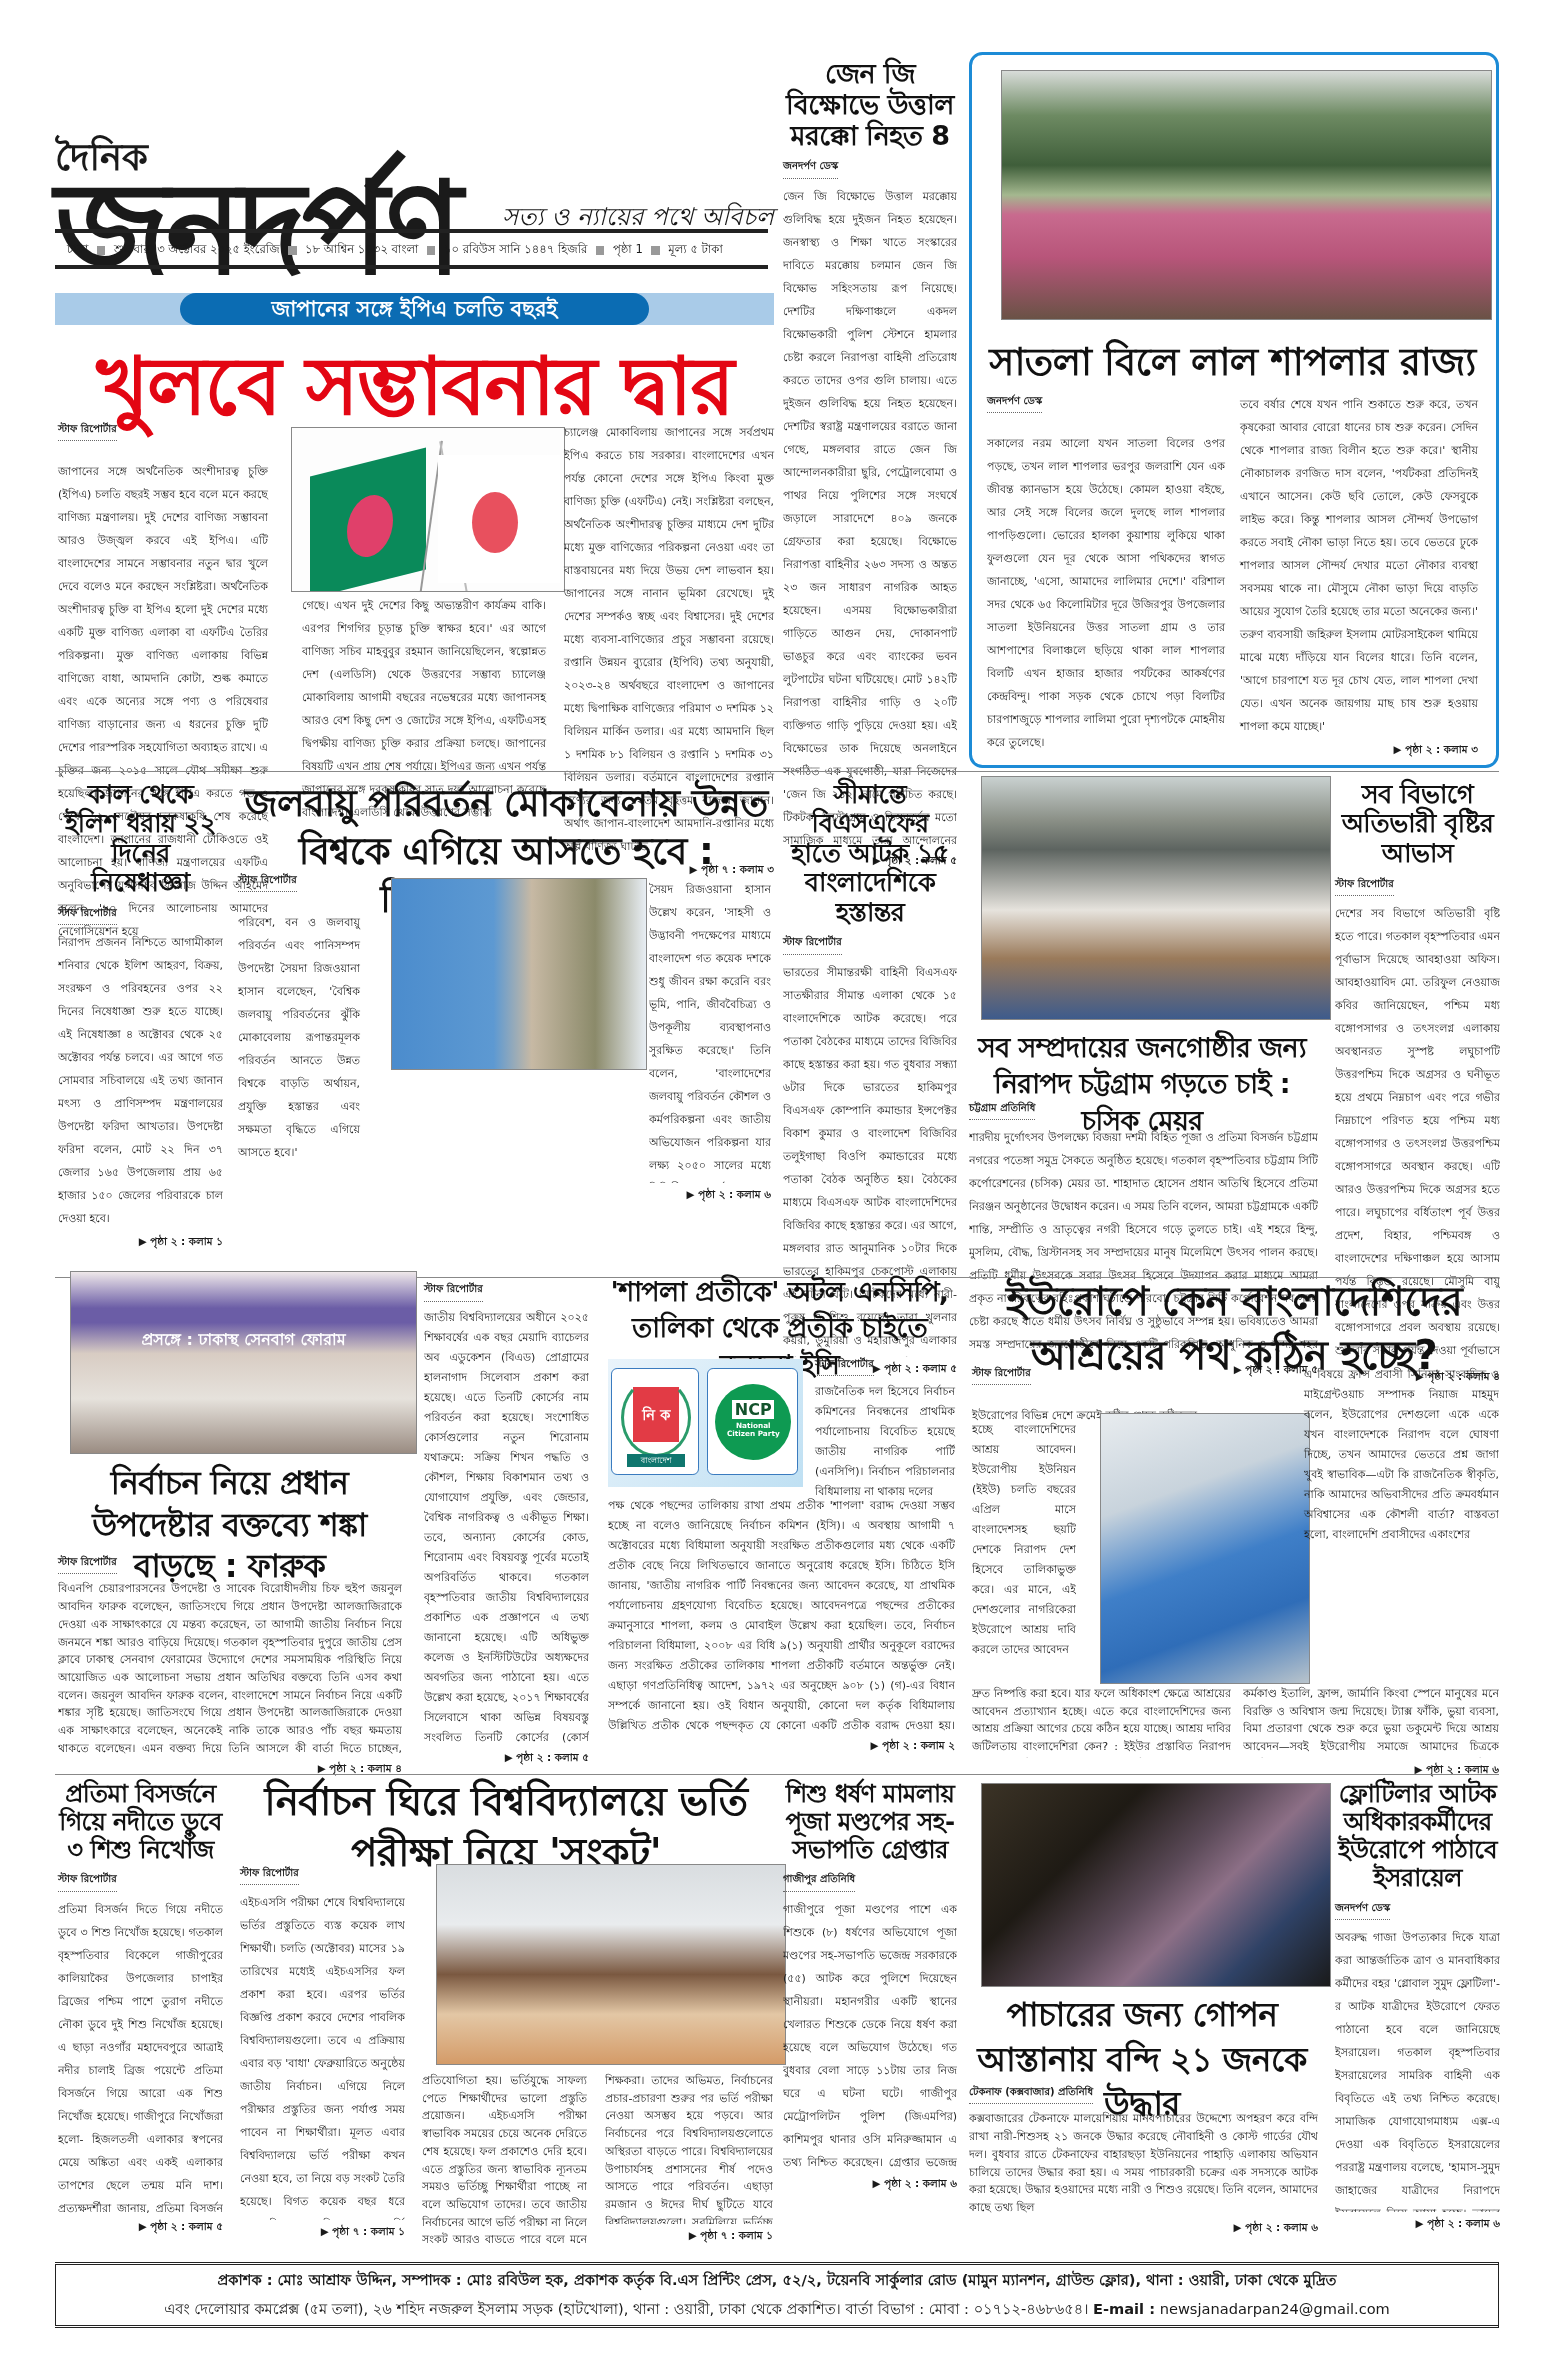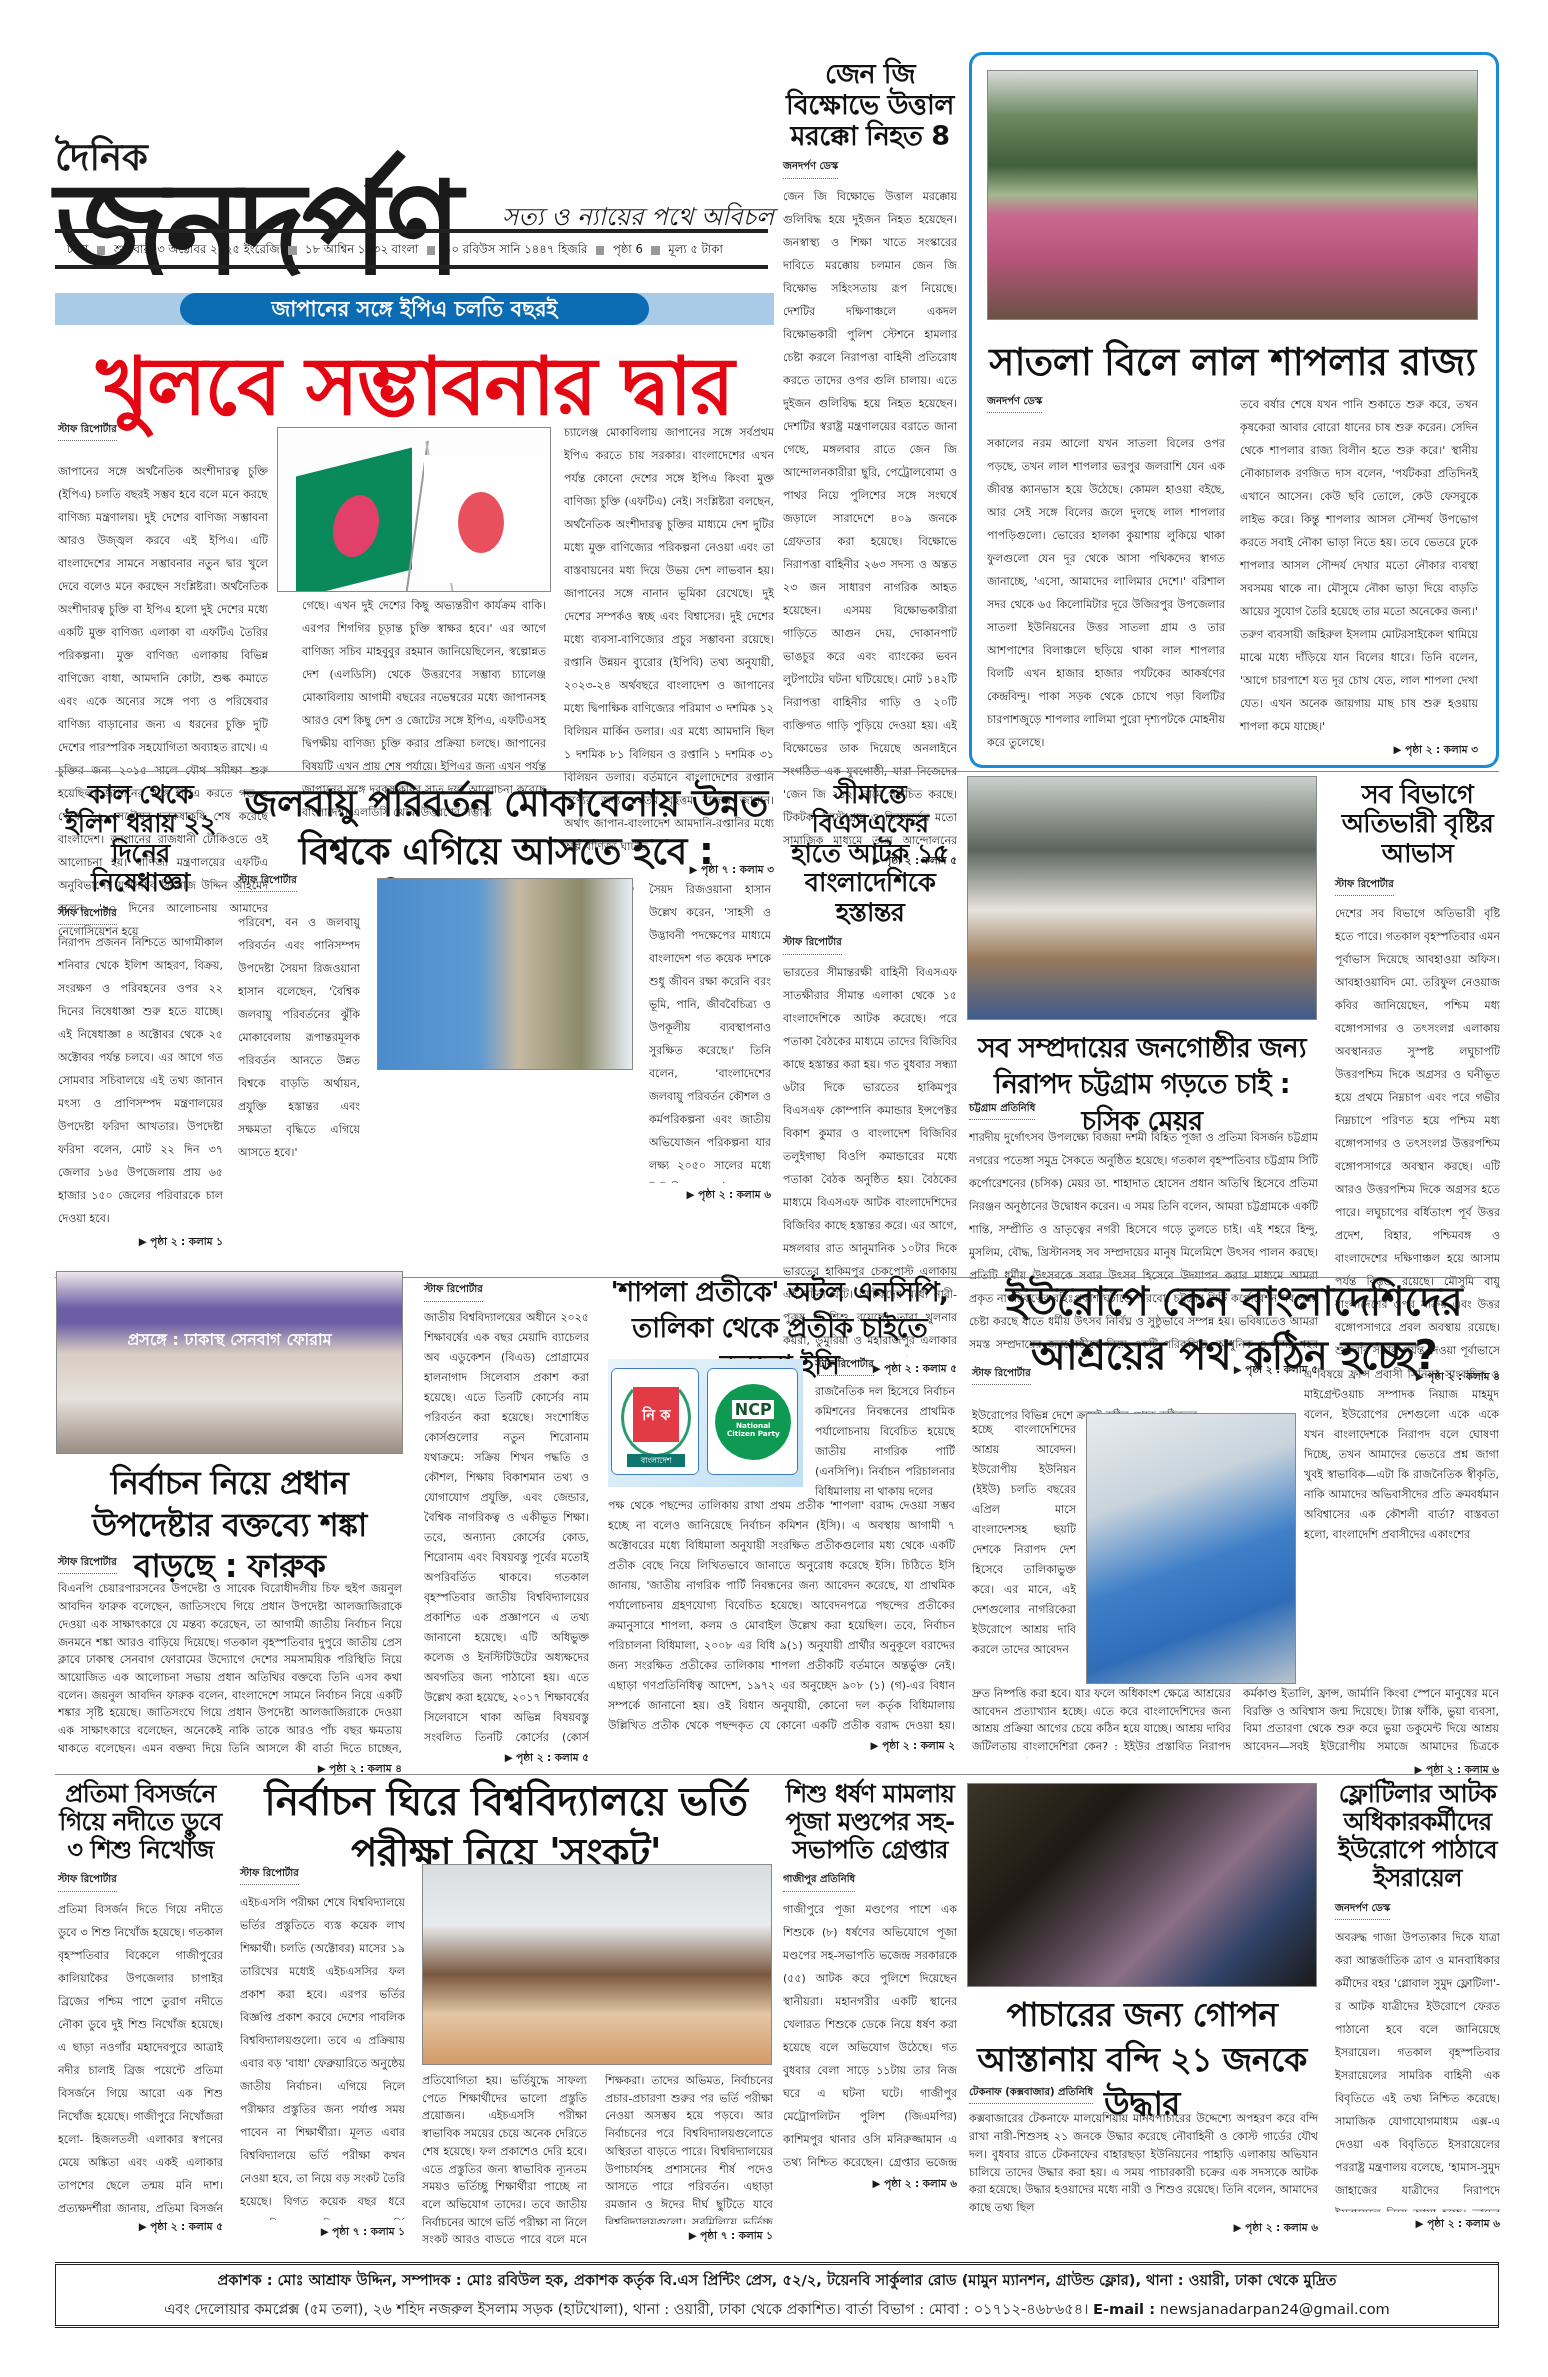--- a/index.html
+++ b/index.html
@@ -4,21 +4,21 @@
 <style>
   * { box-sizing: border-box; margin: 0; padding: 0; }
   html, body { width: 1548px; height: 2377px; background: #fff; overflow: hidden; }
   body { font-family: "DejaVu Sans", sans-serif; color: #1a1a1a; position: relative; }
   .abs { position: absolute; }
   .hl { font-family: "DejaVu Sans", sans-serif; font-weight: bold; color: #111; text-align: center; line-height: 1.15; letter-spacing: -0.6px; }
   .byline { font-size: 10px; font-weight: bold; border-bottom: 1.2px dotted #666; display: inline-block; padding-bottom: 2.4px; margin-bottom: 6.1px; }
   .body { font-size: 11px; line-height: 23px; text-align: justify; color: #222; }
   .cont { font-size: 10.4px; font-weight: bold; text-align: right; margin-top: 3.7px; }
   .cont::before { content: "▶ "; }
-  .photo { border: 1.2px solid #888; overflow: hidden; position: absolute; }
+  .photo { border: 1.2px solid #888; overflow: hidden; position: absolute; margin-left: 14px; }
   .rule-h { position: absolute; height: 1.8px; background: #222; }
   
   .mast-small { font-size: 37px; font-weight: bold; }
   .mast-big { font-size: 128px; font-weight: bold; line-height: 1; letter-spacing: -3.7px; color: #1a1a1a; }
   .tagline { font-size: 24.4px; font-style: italic; }
   .dateline { font-size: 11.6px; display: flex; gap: 8.5px; align-items: center; white-space: nowrap; }
   .dateline .sq { width: 8.5px; height: 9.8px; background: #999; display: inline-block; }
   .kicker-band { background: #a9cbe8; height: 32px; }
   .kicker-pill { background: #0b6cb3; color: #fff; border-radius: 18.3px; font-size: 21px; font-weight: bold; text-align: center; line-height: 32px; }
   .red-hl { color: #e30613; font-size: 80px; font-weight: bold; text-align: center; letter-spacing: -1.8px; }
@@ -42,21 +42,21 @@
 <div class="rule-h" style="left:55px;top:229px;width:713px;height:4.3px;"></div>
 <div class="abs dateline" style="left:67px;top:241px;width:701px;">
   <span>ঢাকা</span>
     <span class="sq"></span>
   <span>শুক্রবার, ৩ অক্টোবর ২০২৫ ইংরেজি</span>
     <span class="sq"></span>
   <span>১৮ আশ্বিন ১৪৩২ বাংলা</span>
     <span class="sq"></span>
   <span>১০ রবিউস সানি ১৪৪৭ হিজরি</span>
     <span class="sq"></span>
-  <span>পৃষ্ঠা 6</span>
+  <span>পৃষ্ঠা 1</span>
     <span class="sq"></span>
   <span>মূল্য ৫ টাকা</span>
 </div>
 <div class="rule-h" style="left:55px;top:265px;width:713px;height:4.3px;"></div>
 
 <div class="abs kicker-band" style="left:55px;top:293px;width:719px;"></div>
 <div class="abs kicker-pill" style="left:180px;top:293px;width:469px;">জাপানের সঙ্গে ইপিএ চলতি বছরই</div>
 <div class="abs red-hl" style="left:55px;top:338px;width:719px;line-height:98px;">খুলবে সম্ভাবনার দ্বার</div>
 
 <div class="abs" style="left:58px;top:421px;width:210px;">

